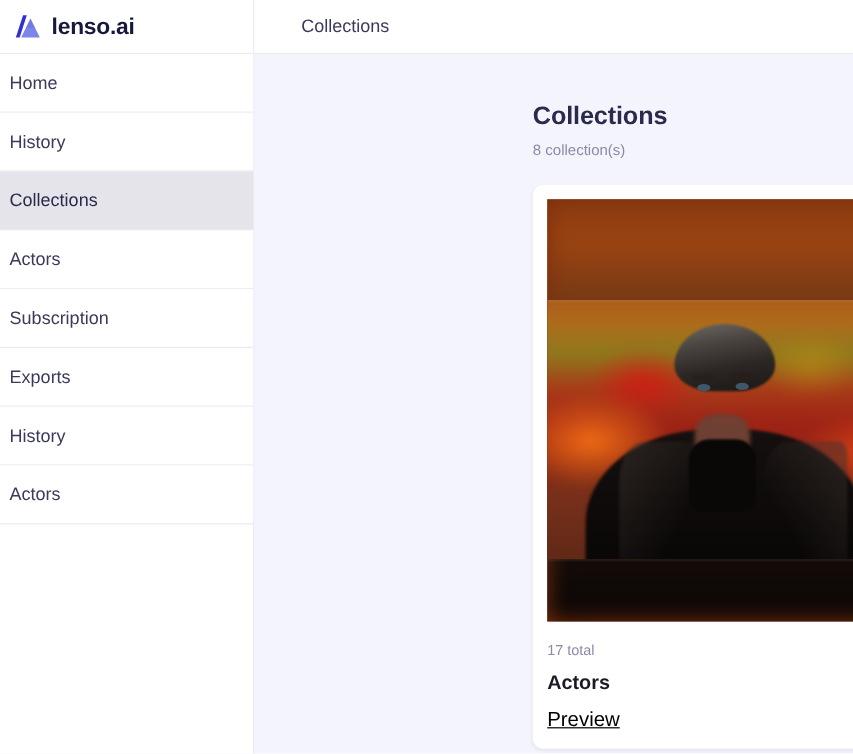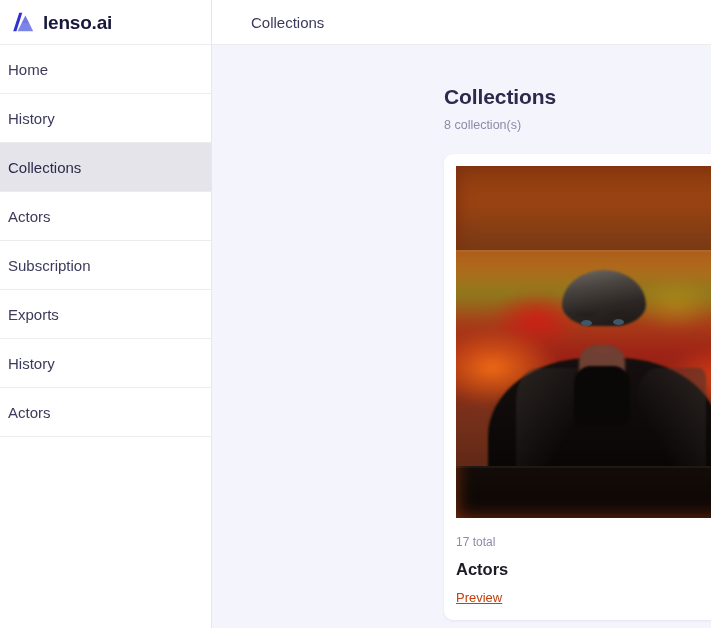--- a/index.html
+++ b/index.html
@@ -266,22 +266,22 @@
   }
   .meta-name {
     margin-top: 11px;
     font-size: 16.5px;
     font-weight: bold;
     color: #1b1b28;
   }
   .meta-link {
     display: inline-block;
     margin-top: 11px;
-    font-size: 13px;
-    color: #c2410c;
+    font-size: 17px;
+    color: #000000;
     text-decoration: underline;
     cursor: pointer;
   }
 </style>
 </head>
 <body>
 
 <div id="app">
 
   <aside class="sidebar">

